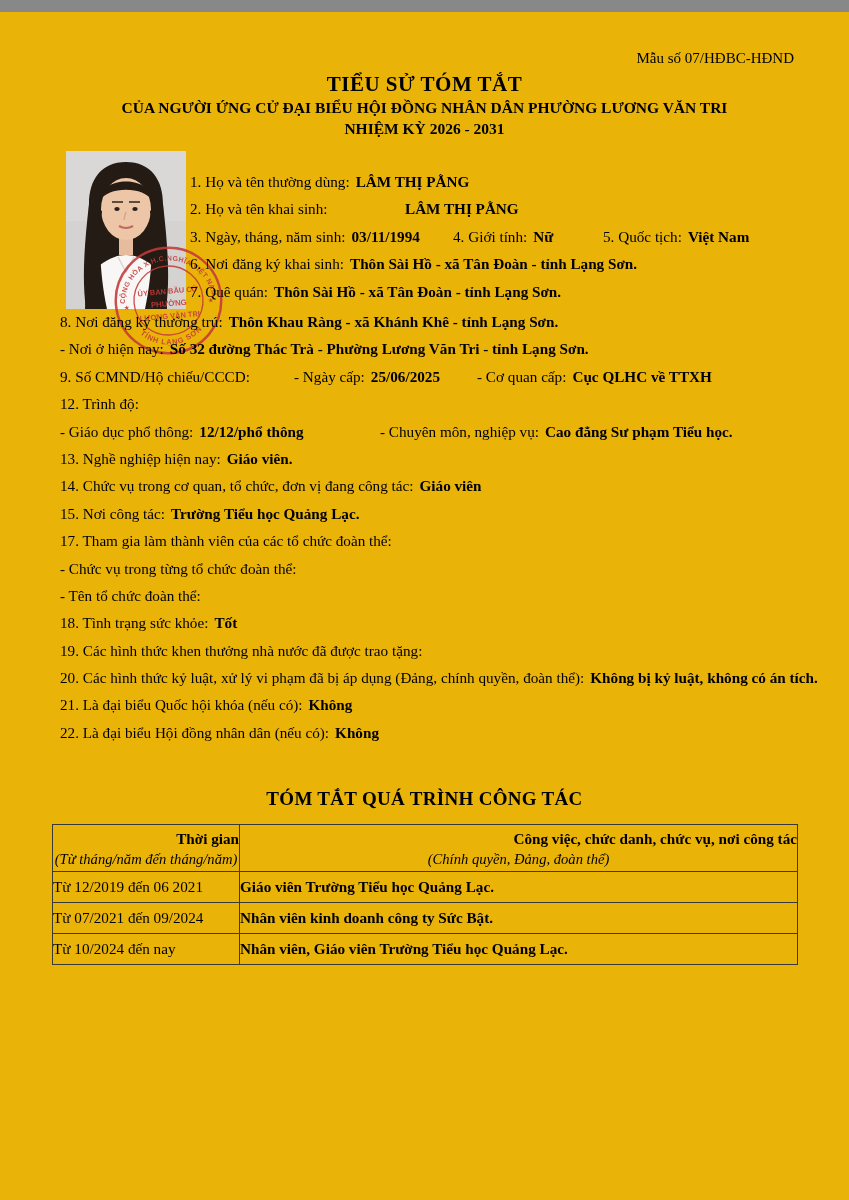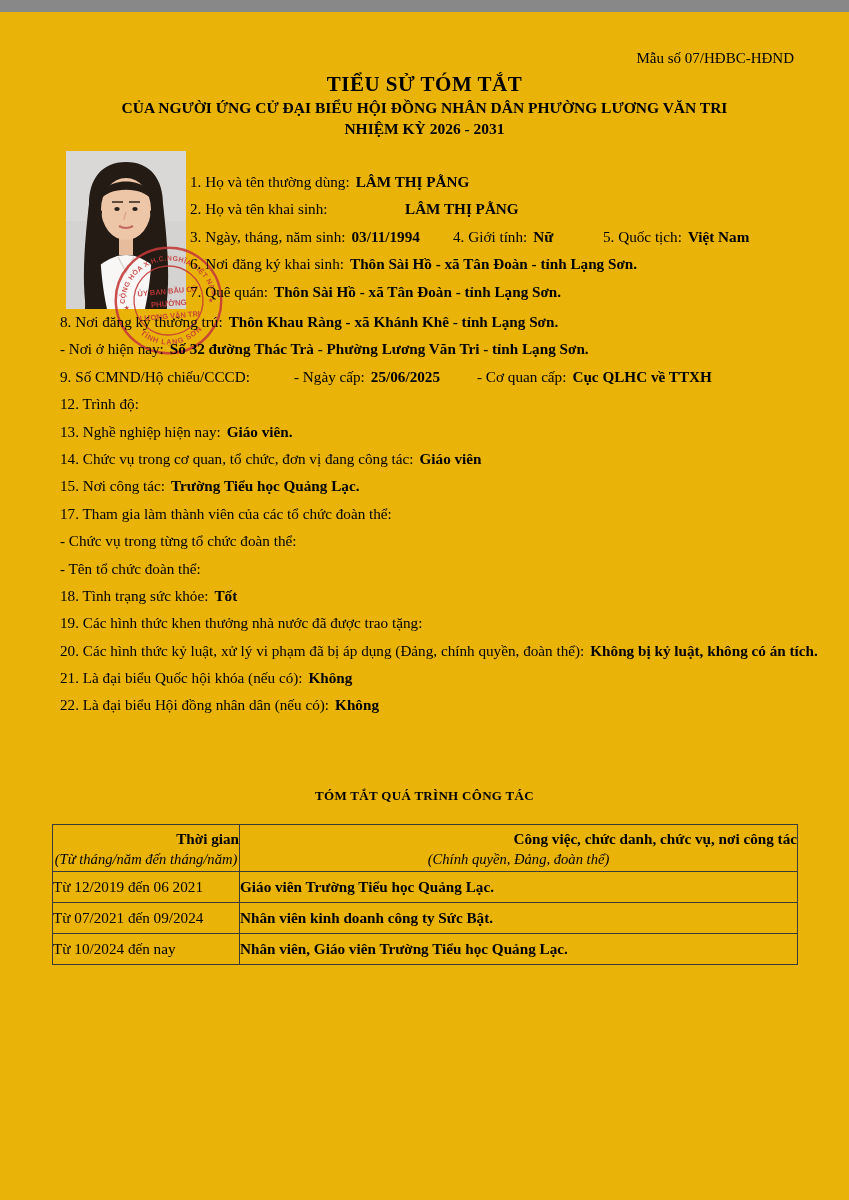--- a/index.html
+++ b/index.html
@@ -36,21 +36,21 @@
   .pair{position:absolute;top:0;white-space:nowrap;}
   .pos-gender{left:263px;}
   .pos-nation{left:413px;}
   .pos-f2-value{position:absolute;left:215px;top:0;}
   .pos-ngaycap{left:234px;}
   .pos-coquancap{left:417px;}
   .pos-tongiao{left:312px;}
   .pos-chuyenmon{left:320px;}
 
   .table-title{position:absolute;top:776px;left:0;width:100%;text-align:center;
-    font-size:13px;font-weight:bold;letter-spacing:.3px;}
+    font-size:19px;font-weight:bold;letter-spacing:.3px;}
   table.work{position:absolute;left:52px;top:812px;width:746px;border-collapse:collapse;
     font-size:15.2px;table-layout:fixed;}
   table.work th,table.work td{border:1px solid #3a3a3a;vertical-align:middle;padding:0;}
   th.col-time{width:186px;}
   .th-main{font-weight:bold;font-size:15.2px;line-height:21px;padding-top:3px;text-align:right;}
   .th-sub{font-weight:normal;font-style:italic;font-size:14.6px;line-height:20px;padding-bottom:2px;text-align:center;}
   td.c1{height:30px;padding-left:10px;font-weight:normal;text-align:left;}
   td.c2{height:30px;padding-left:14px;font-weight:bold;text-align:left;}
 </style>
 </head>
@@ -128,20 +128,24 @@
     </div>
     <div class="line">
       <span class="l">9. Số CMND/Hộ chiếu/CCCD:</span>
       <span class="pair pos-ngaycap"><span class="l">- Ngày cấp:</span><span class="v">25/06/2025</span></span>
       <span class="pair pos-coquancap"><span class="l">- Cơ quan cấp:</span><span class="v">Cục QLHC về TTXH</span></span>
     </div>
     <div class="line">
       <span class="l">12. Trình độ:</span>
     </div>
     <div class="line">
+      <span class="l">- Giáo dục phổ thông:</span><span class="v">12/12/phổ thông</span>
+      <span class="pair pos-chuyenmon"><span class="l">- Chuyên môn, nghiệp vụ:</span><span class="v">Cao đẳng Sư phạm Tiểu học.</span></span>
+    </div>
+    <div class="line">
       <span class="l">13. Nghề nghiệp hiện nay:</span><span class="v">Giáo viên.</span>
     </div>
     <div class="line">
       <span class="l">14. Chức vụ trong cơ quan, tổ chức, đơn vị đang công tác:</span><span class="v">Giáo viên</span>
     </div>
     <div class="line">
       <span class="l">15. Nơi công tác:</span><span class="v">Trường Tiểu học Quảng Lạc.</span>
     </div>
     <div class="line">
       <span class="l">17. Tham gia làm thành viên của các tổ chức đoàn thể:</span>

